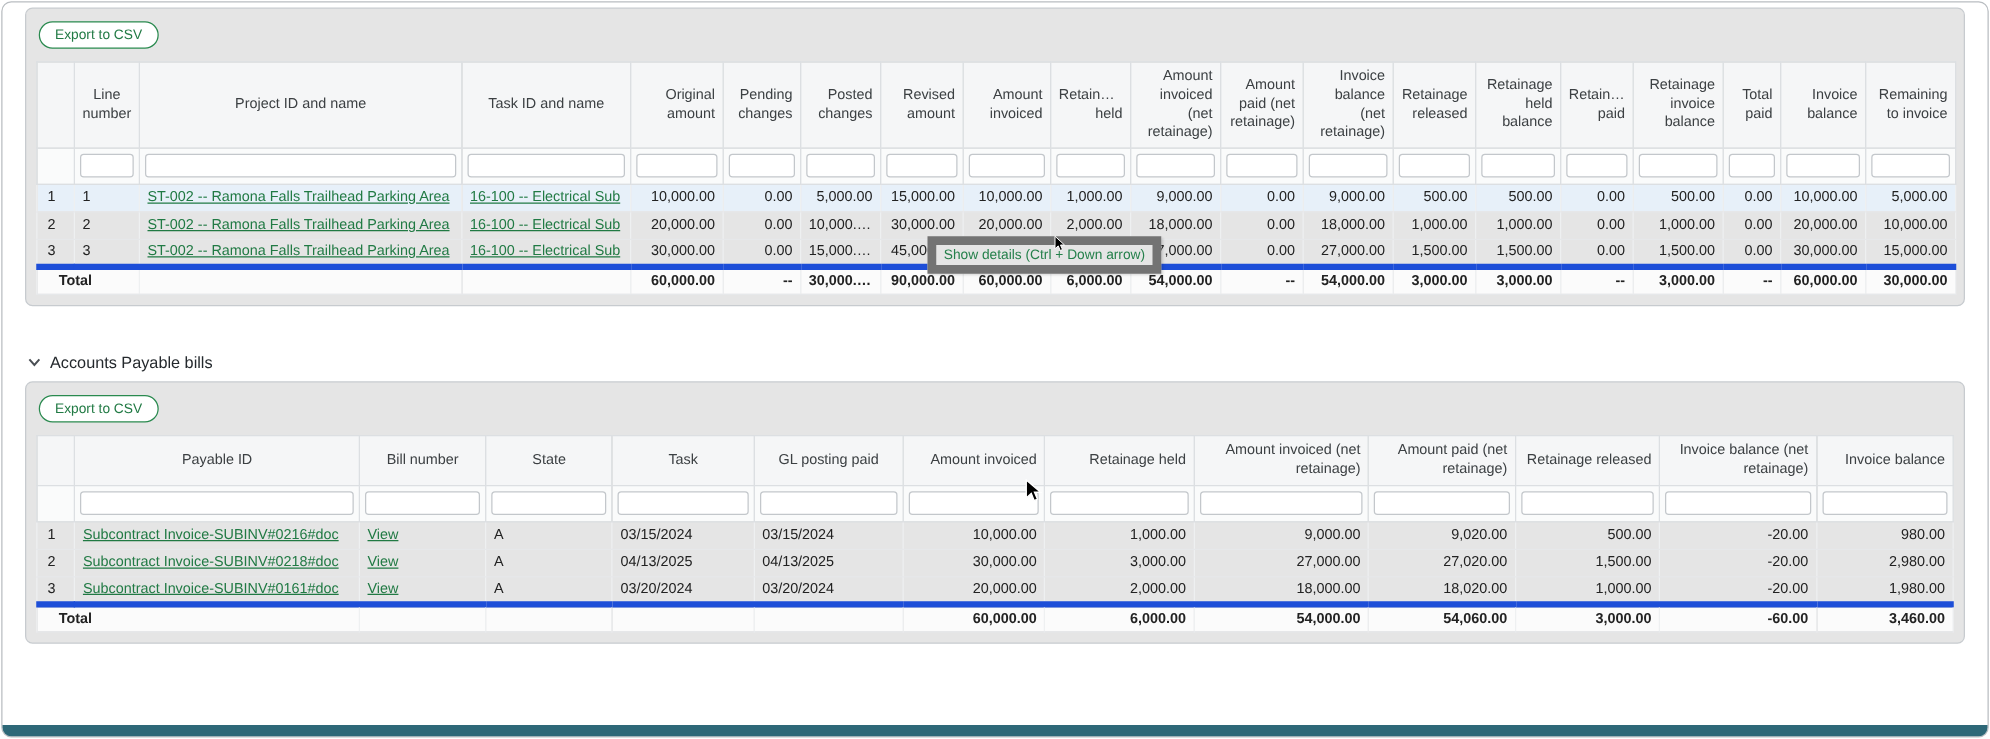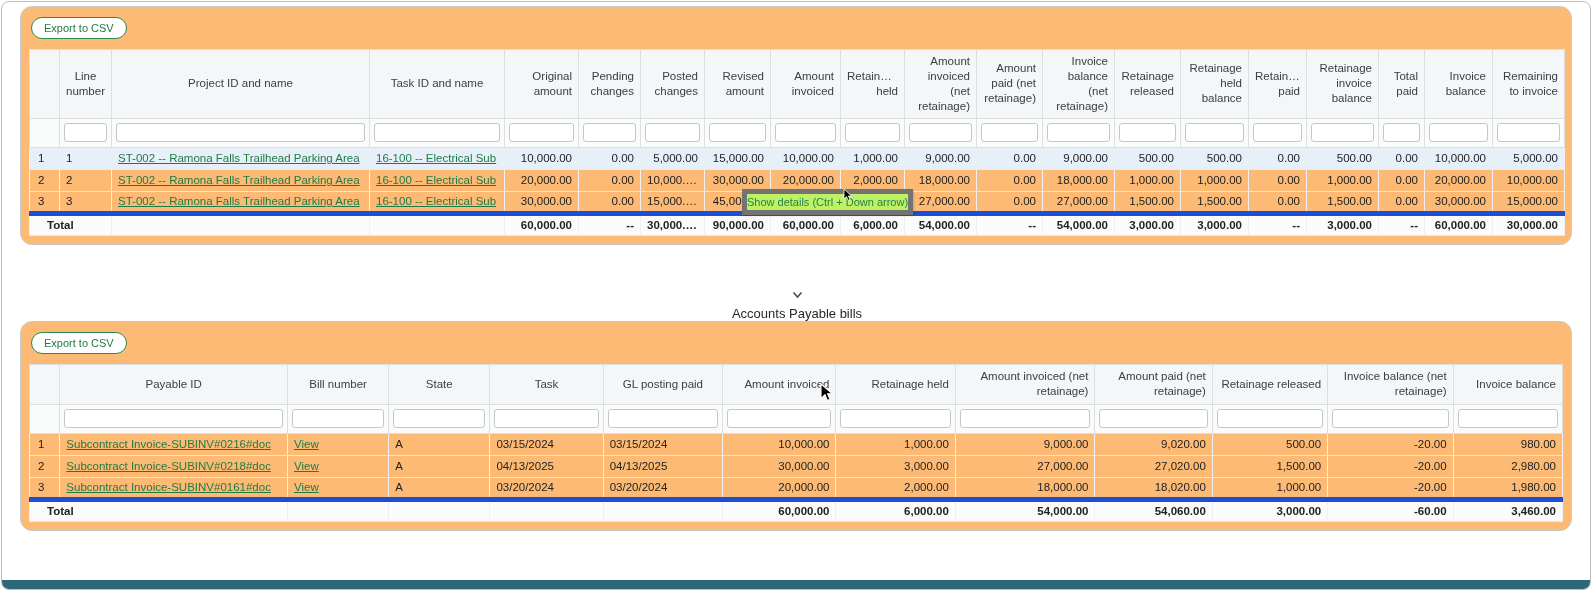--- a/index.html
+++ b/index.html
@@ -5,22 +5,22 @@
   * { box-sizing: border-box; margin: 0; padding: 0; }
   html, body { background: #fff; }
   body { font-family: "Liberation Sans", sans-serif; }
   .page { position: relative; width: 1592px; height: 591px; background: #fff; overflow: hidden; }
   .page-frame { position: absolute; inset: 1px; border: 1px solid #b9bdc1; border-radius: 8px; pointer-events: none; z-index: 50; }
   .content { position: relative; padding: 6px 20px 0 20px; }
 
   .section-header { height: 30px; display: flex; align-items: center; gap: 7px; font-size: 13px; color: #24292d; cursor: pointer; padding-left: 2px; }
   .chevron { display: inline-flex; align-items: center; }
 
-  .panel { border: 1px solid #c7cbcf; border-radius: 12px; padding: 8px; background: #fdba74; }
-  .panel + .section-header, .section-gap { margin-top: 46px; flex-direction: column; }
+  .panel { border: 1px solid #c7cbcf; border-radius: 6px; padding: 8px; background: #e5e5e5; }
+  .panel + .section-header, .section-gap { margin-top: 30px; }
 
   .export-btn { display: inline-block; height: 22px; line-height: 20px; border: 1px solid #2a8a4f; color: #217a44; background: #fff; border-radius: 11px; padding: 0 12px; font-size: 11px; font-family: "Liberation Sans", sans-serif; margin: 2px 0 10px 2px; cursor: pointer; }
 
   table.grid { border-collapse: collapse; table-layout: fixed; width: 100%; font-size: 11.5px; color: #222; }
   table.grid th, table.grid td { overflow: hidden; white-space: nowrap; text-overflow: ellipsis; }
 
   thead tr.label-row th { background: #f5f6f7; border: 1px solid #dcdfe2; font-weight: normal; color: #3c4043; vertical-align: middle; white-space: normal; line-height: 1.3; padding: 4px 6px; font-size: 11.5px; cursor: pointer; }
   .grid-1 thead tr.label-row th { height: 58px; }
   .grid-2 thead tr.label-row th { height: 40px; }
   thead tr.filter-row th { background: #fafbfb; border: 1px solid #dcdfe2; padding: 4px 4px; height: 29px; }
@@ -31,21 +31,21 @@
 
   tbody td { border-left: 1px solid #eef0f1; border-right: 1px solid #eef0f1; border-bottom: 1px solid #e6e8ea; padding: 2px 6px; height: 22px; }
   td.num { text-align: right; }
   td.counter { color: #222; padding-left: 8px; }
   tbody tr.selected td { background: #e7f0f9; }
   tr.total-row td { font-weight: bold; background: #fbfbfb; border-top: 5px solid #1d4ed8; color: #222; }
   td.total-label { padding-left: 17px; }
 
   a.grid-link { color: #217a44; text-decoration: underline; cursor: pointer; }
 
-  .tooltip { position: absolute; left: 742px; top: 189px; z-index: 40; background: #bef264; border: 5px solid #737373; color: #25804b; font-size: 11px; padding: 2px 0; white-space: nowrap; box-shadow: 1px 1px 2px rgba(0,0,0,0.15); }
+  .tooltip { position: absolute; left: 742px; top: 189px; z-index: 40; background: #e5e5e5; border: 7px solid #737373; color: #25804b; font-size: 11px; padding: 2px 6px; white-space: nowrap; box-shadow: 1px 1px 2px rgba(0,0,0,0.15); }
 
   .cursor { position: absolute; z-index: 60; pointer-events: none; }
   .cursor-main { left: 820px; top: 383px; }
   .cursor-secondary { left: 843px; top: 188px; }
 
   .bottom-bar { position: absolute; left: 2px; right: 2px; bottom: 2px; height: 9px; background: #2e6878; border-radius: 0 0 7px 7px; z-index: 51; }
 </style>
 </head>
 <body>
 

